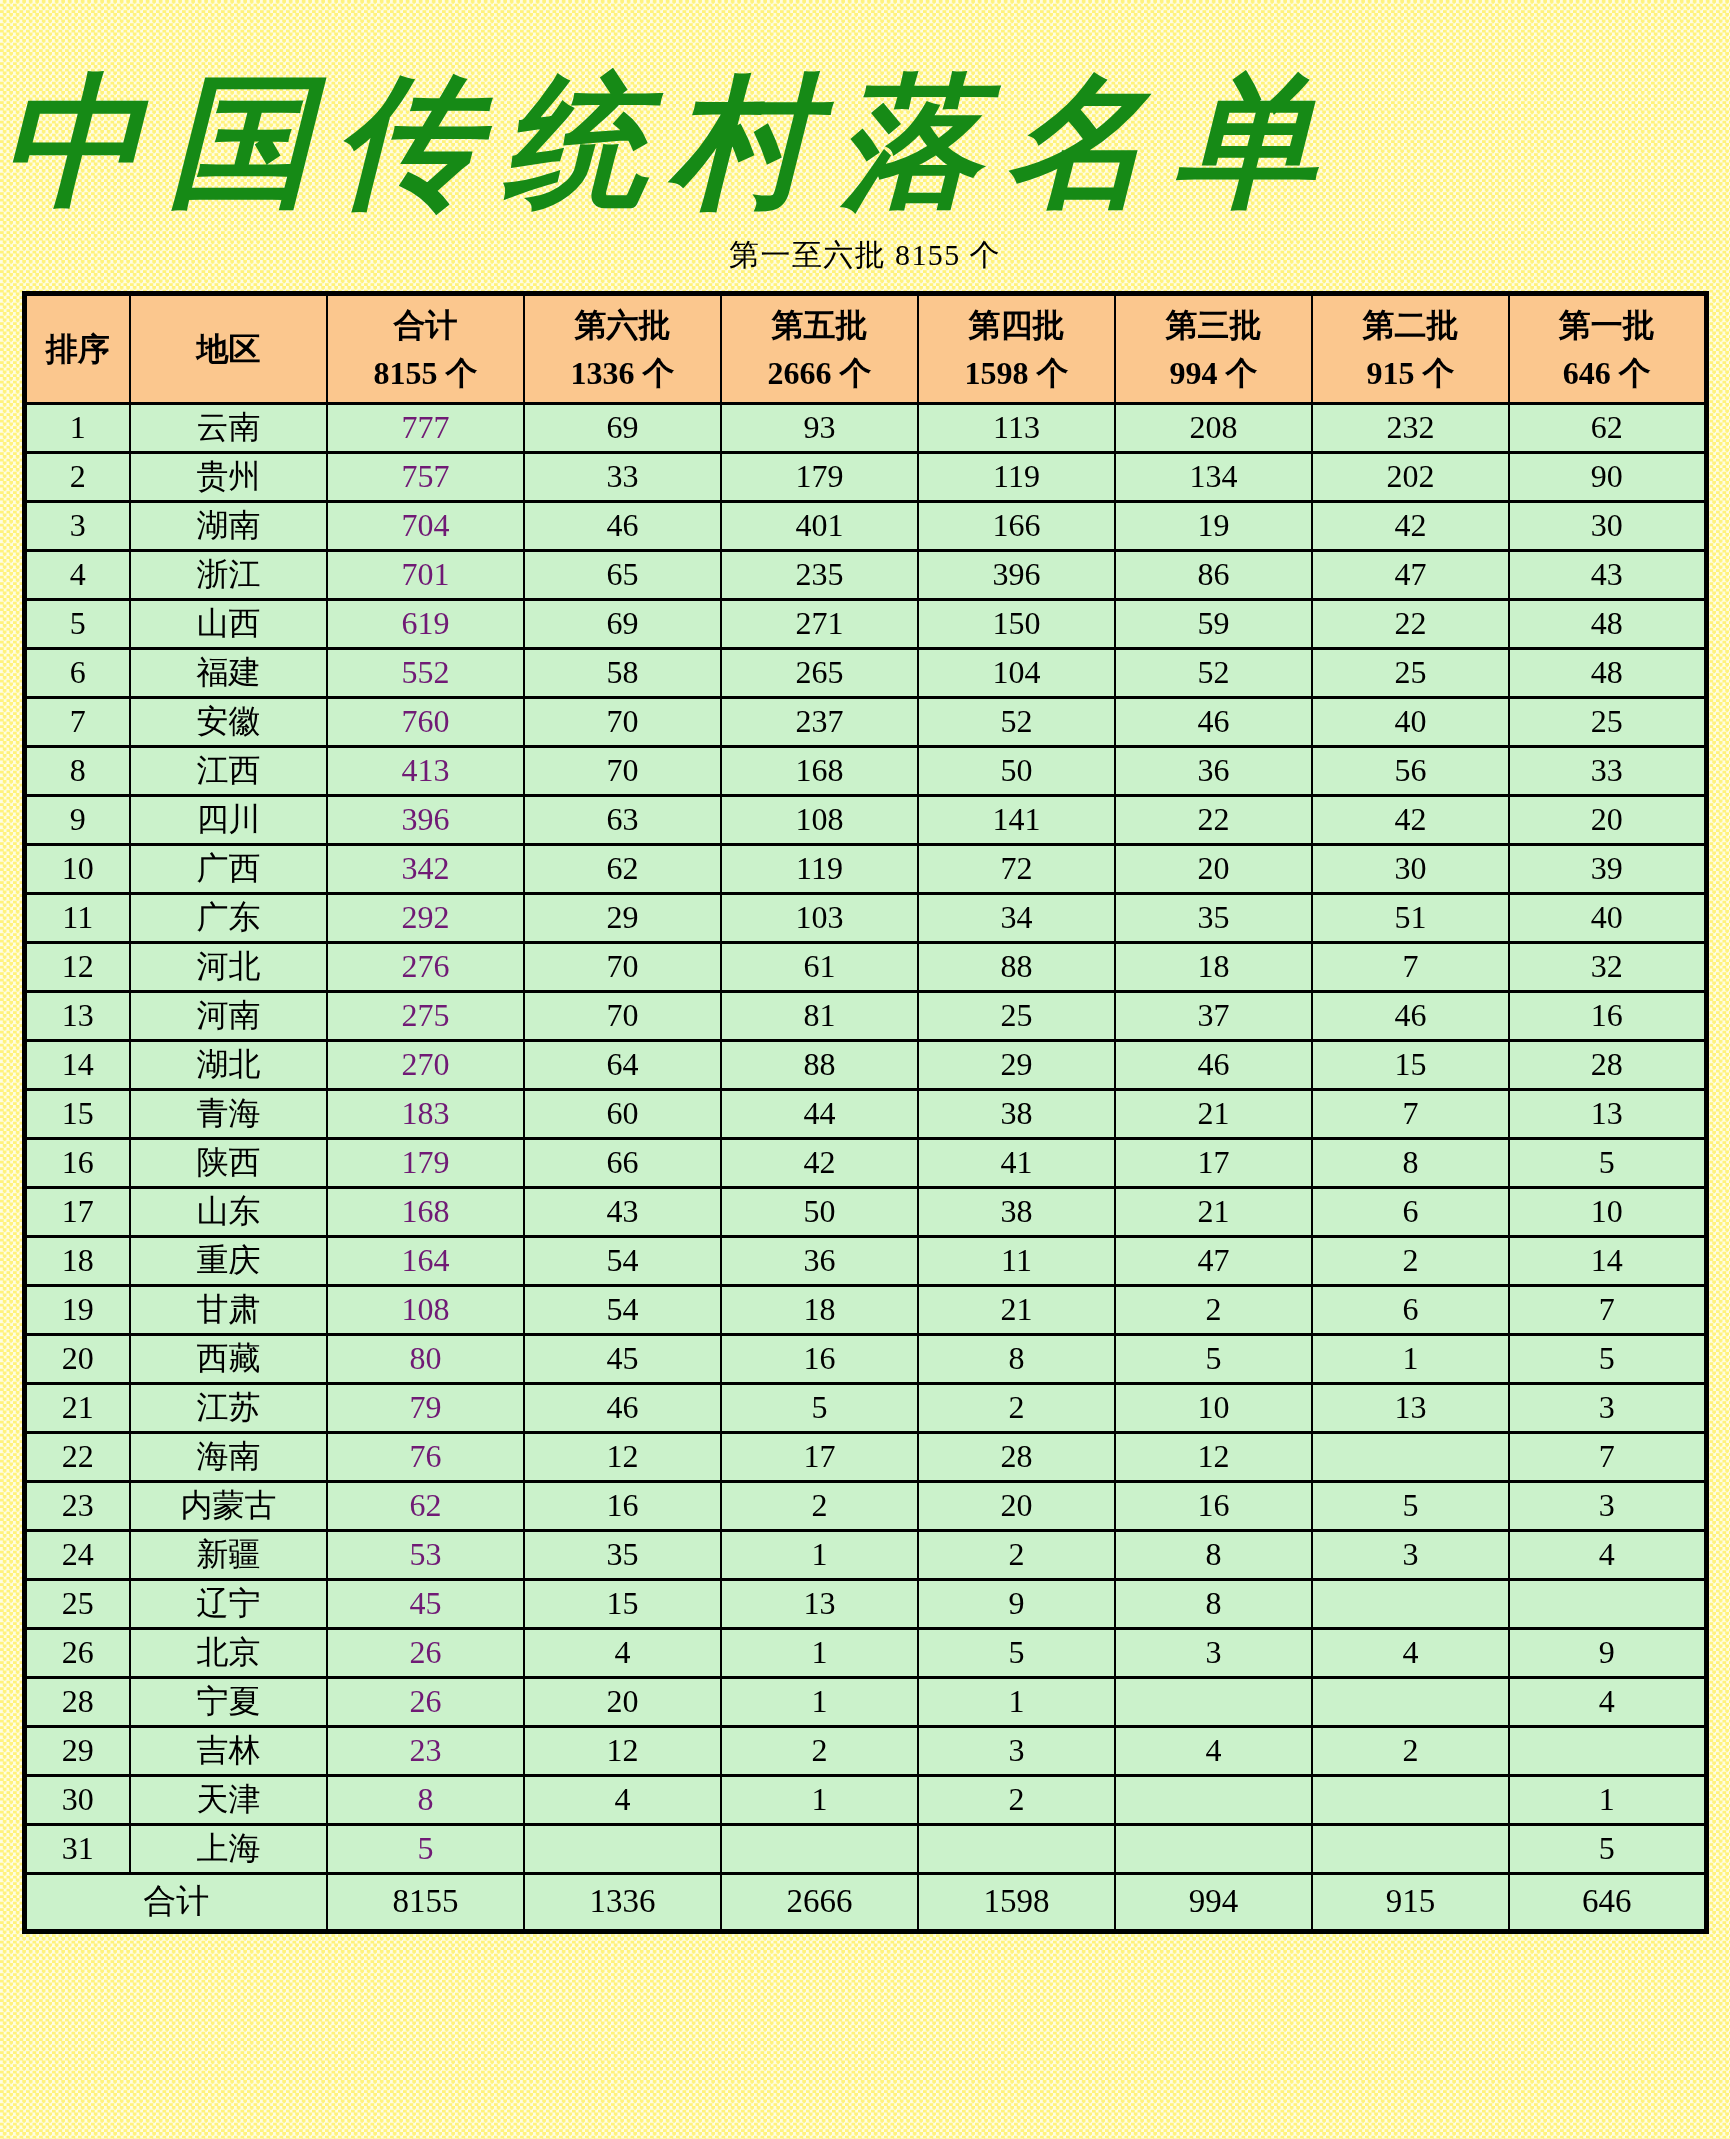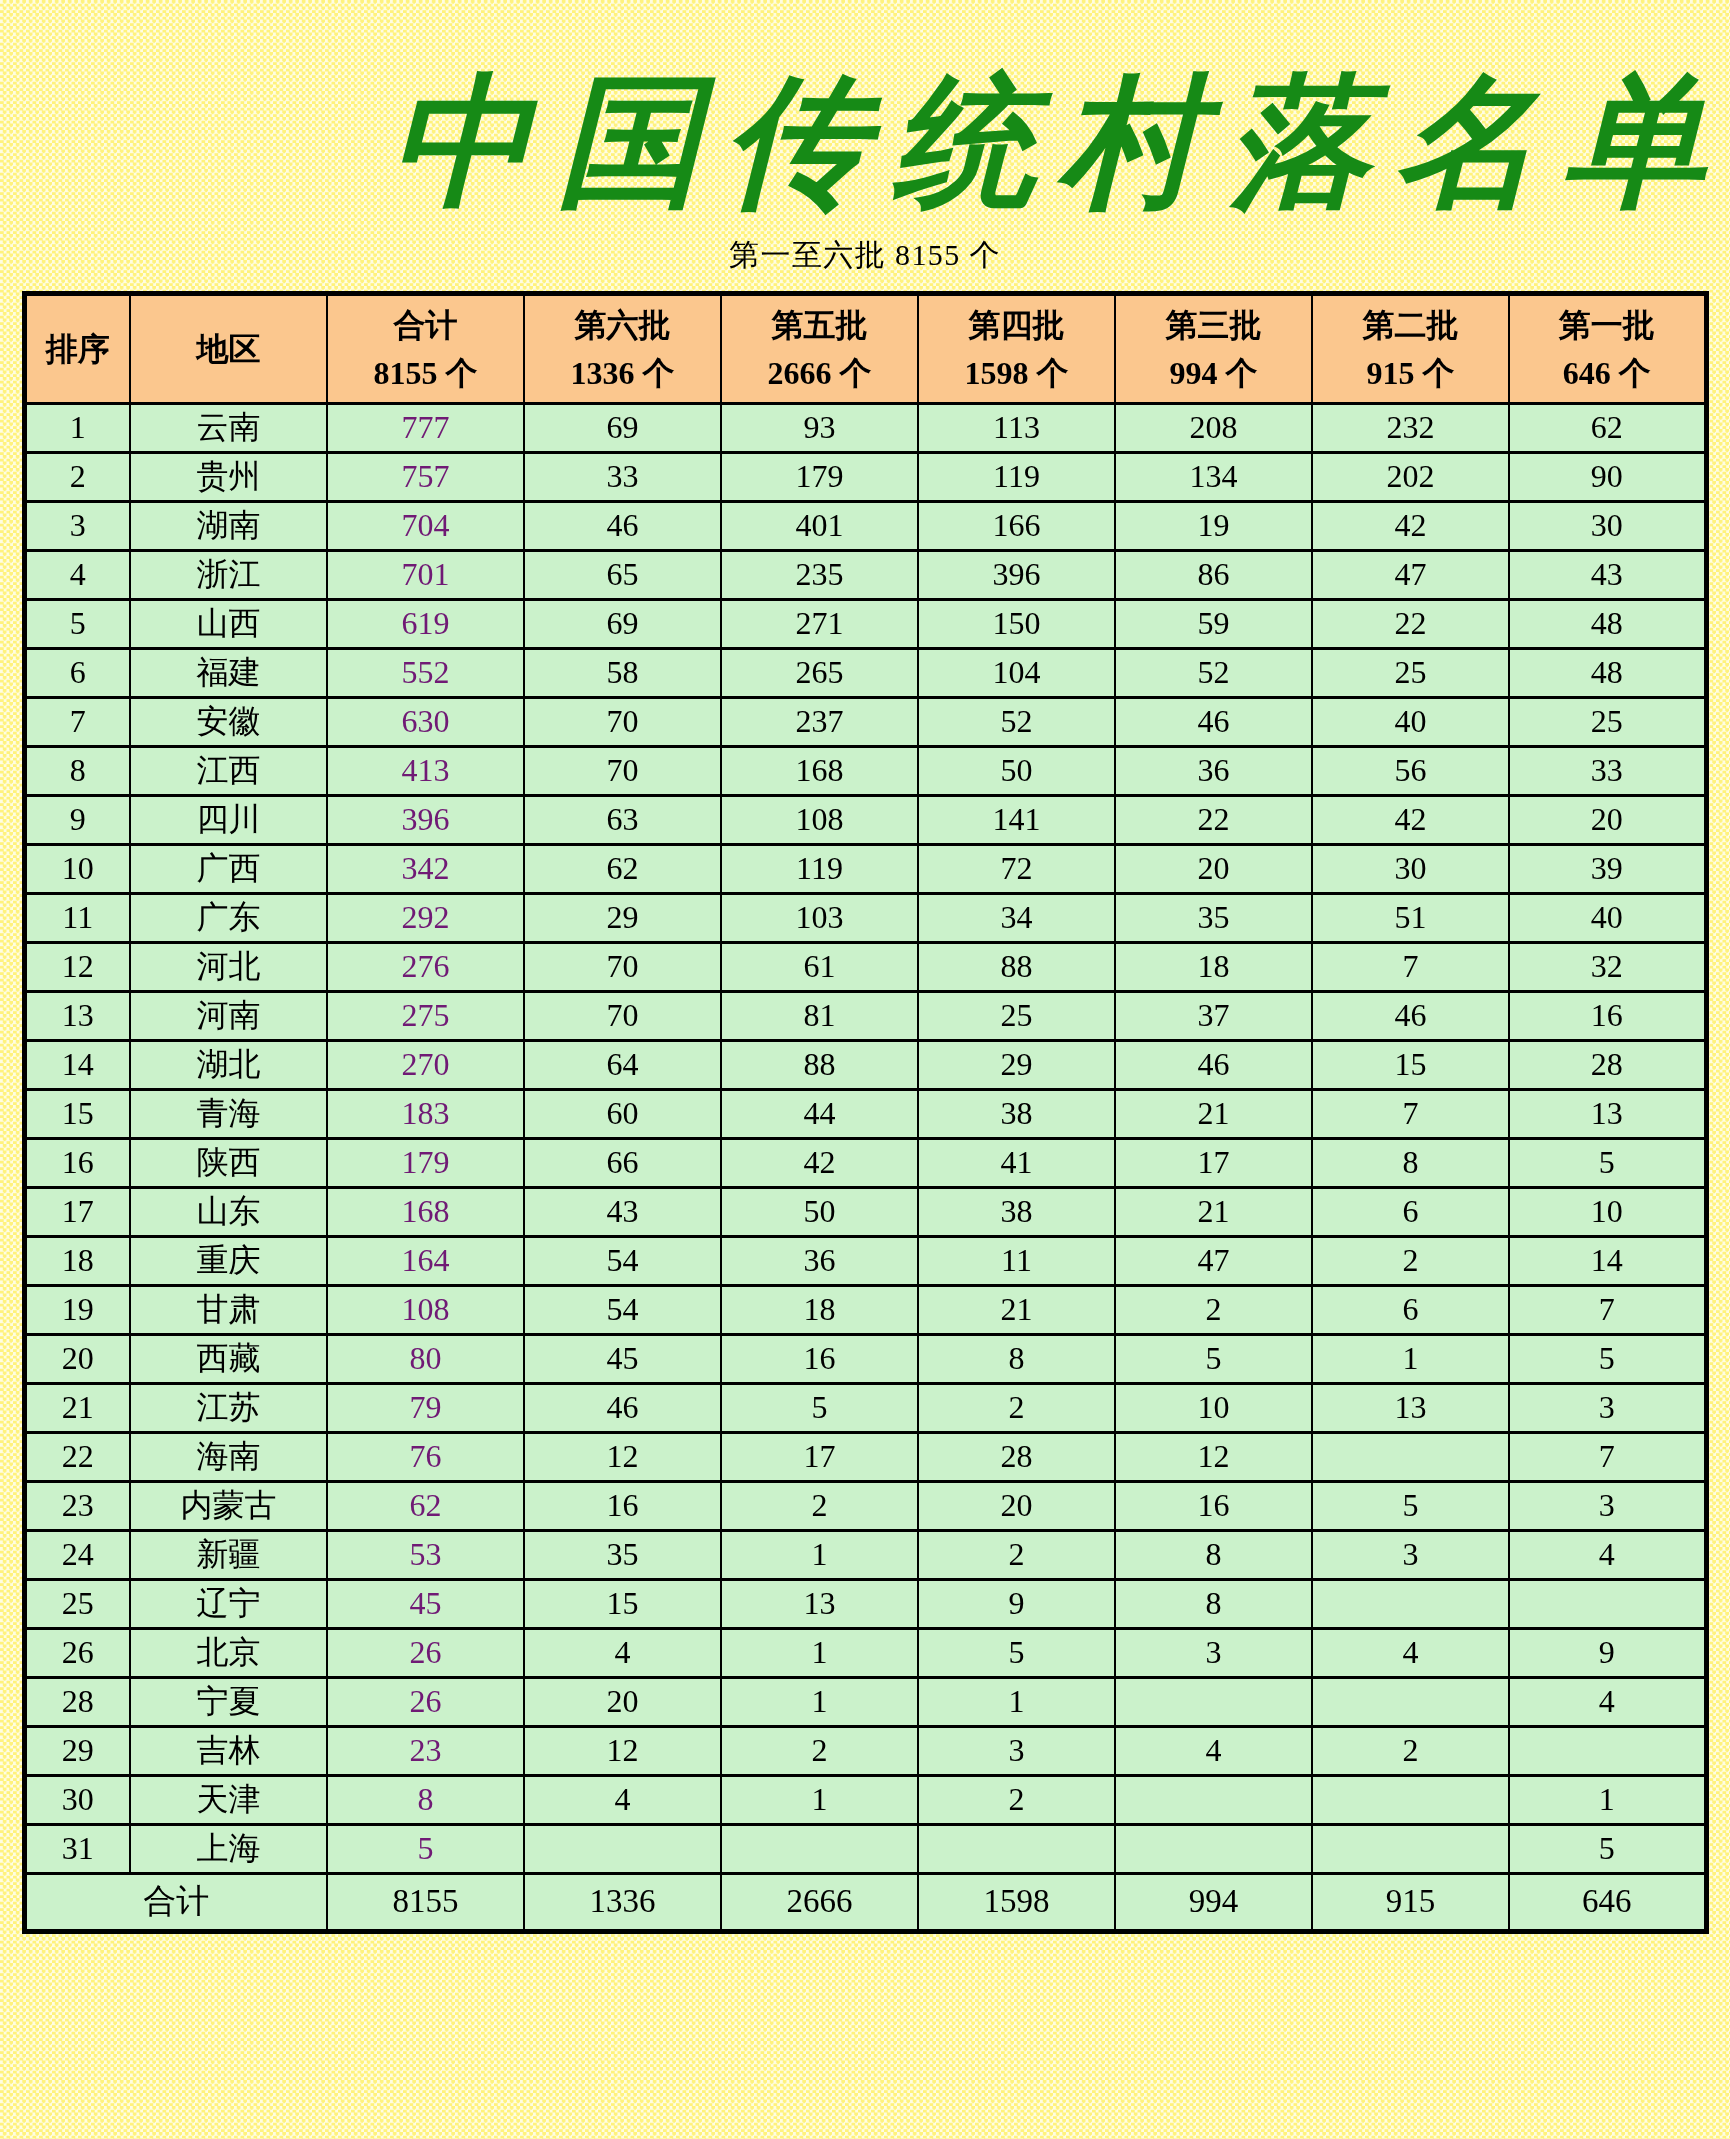--- a/index.html
+++ b/index.html
@@ -16,21 +16,21 @@
   }
   header { text-align:center; }
   h1.page-title {
     padding-top:61px;
     font-size:143px;
     line-height:1.15;
     font-weight:bold;
     font-style:italic;
     color:#168A16;
     letter-spacing:24.6px;
-    text-align:right;
+    text-align:left;
     white-space:nowrap;
   }
   p.page-subtitle {
     margin-top:10px;
     font-size:30px;
     color:#000;
     letter-spacing:1.4px;
   }
   table.villages {
     width:1548px;
@@ -193,21 +193,21 @@
         <td>58</td>
         <td>265</td>
         <td>104</td>
         <td>52</td>
         <td>25</td>
         <td>48</td>
       </tr>
       <tr>
         <td>7</td>
         <td>安徽</td>
-        <td class="total-val">630</td>
+        <td class="total-val">760</td>
         <td>70</td>
         <td>237</td>
         <td>52</td>
         <td>46</td>
         <td>40</td>
         <td>25</td>
       </tr>
       <tr>
         <td>8</td>
         <td>江西</td>

